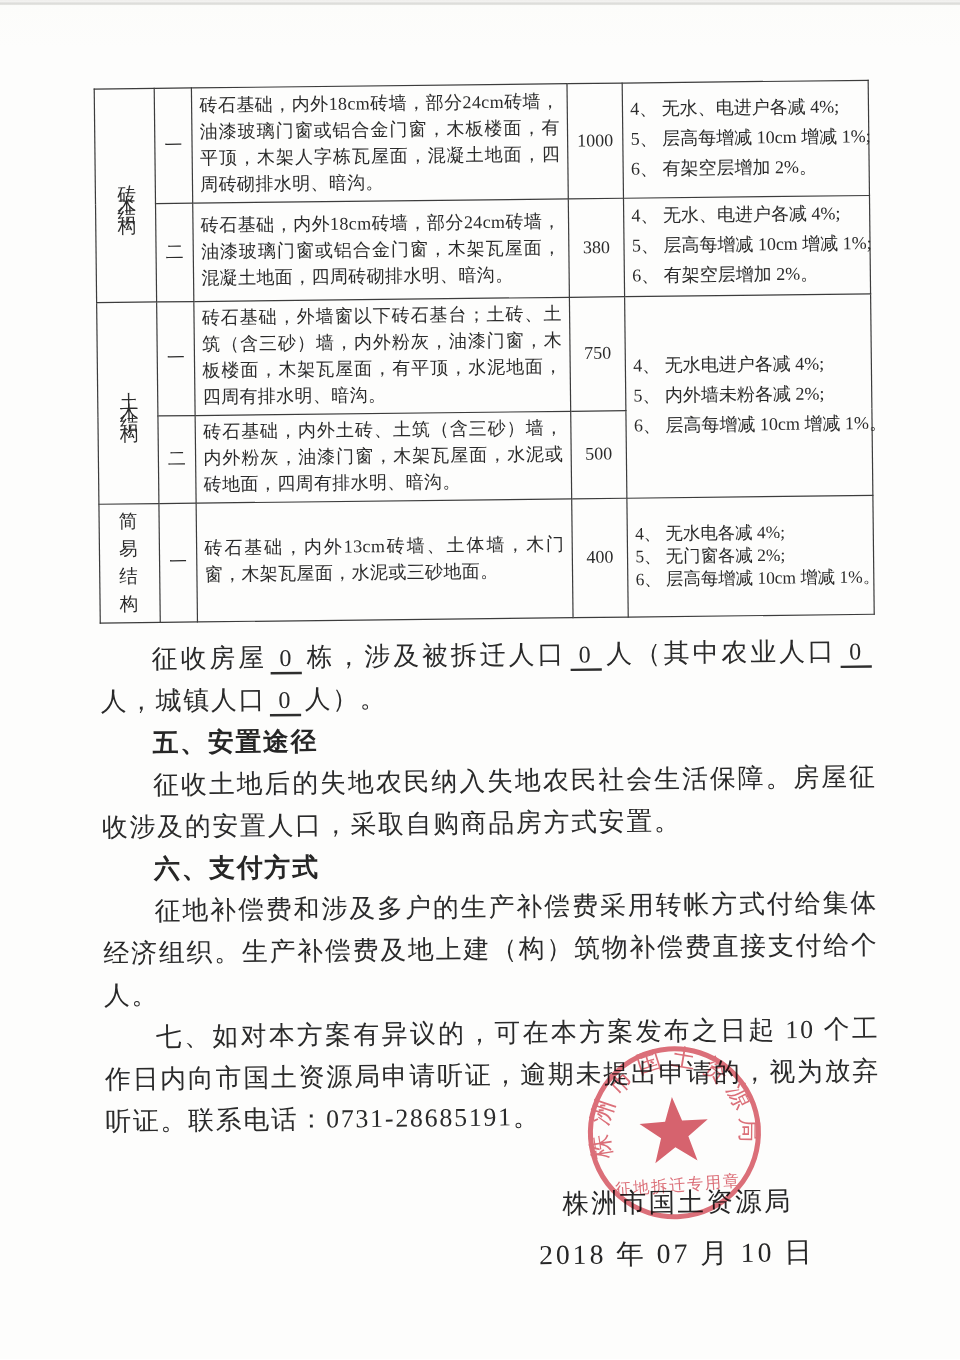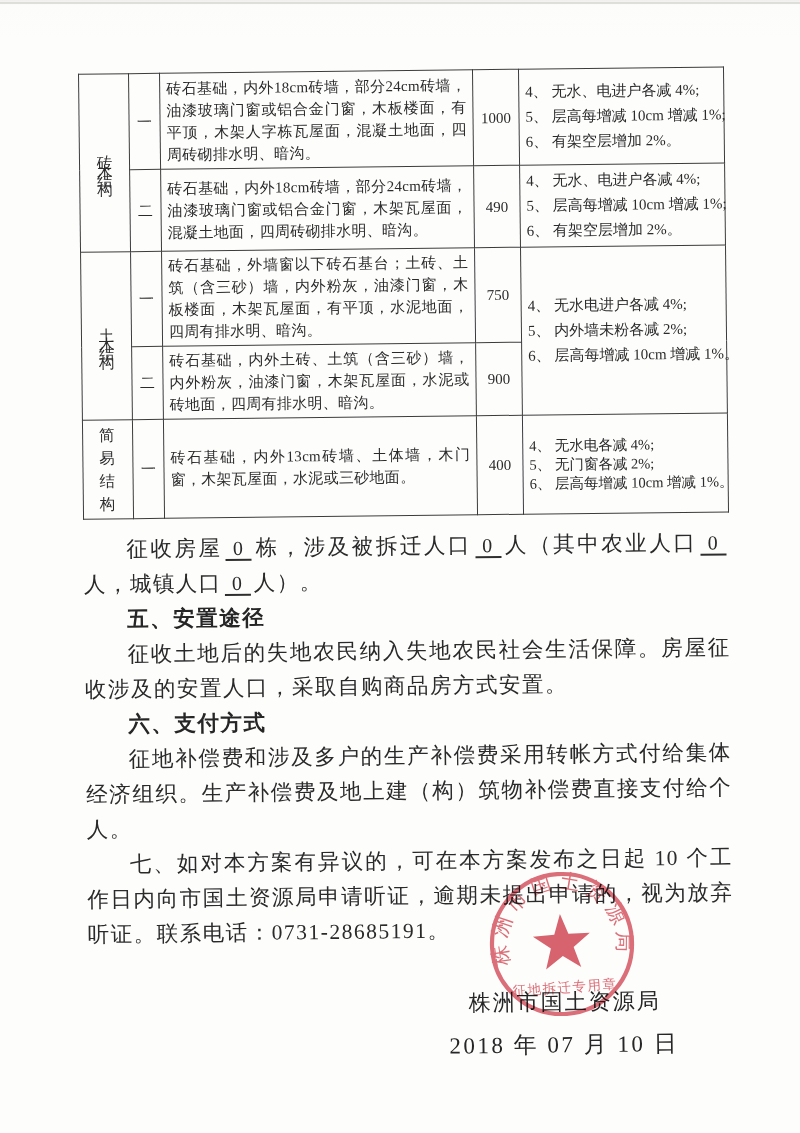--- a/index.html
+++ b/index.html
@@ -84,21 +84,21 @@
           <td class="price-cell">1000</td>
           <td class="notes-cell">
             <div class="note-line">4、 无水、电进户各减 4%;</div>
             <div class="note-line">5、 层高每增减 10cm 增减 1%;</div>
             <div class="note-line">6、 有架空层增加 2%。</div>
           </td>
         </tr>
         <tr style="height:68px">
           <td class="grade-cell">二</td>
           <td class="desc-cell">砖石基础，内外18cm砖墙，部分24cm砖墙，油漆玻璃门窗或铝合金门窗，木架瓦屋面，混凝土地面，四周砖砌排水明、暗沟。</td>
-          <td class="price-cell">490</td>
+          <td class="price-cell">380</td>
           <td class="notes-cell">
             <div class="note-line">4、 无水、电进户各减 4%;</div>
             <div class="note-line">5、 层高每增减 10cm 增减 1%;</div>
             <div class="note-line">6、 有架空层增加 2%。</div>
           </td>
         </tr>
         <tr style="height:86px">
           <td class="struct-cell" rowspan="2">
             <span class="vert-label">土木结构</span>
           </td>
@@ -107,21 +107,21 @@
           <td class="price-cell">750</td>
           <td class="notes-cell" rowspan="2">
             <div class="note-line">4、 无水电进户各减 4%;</div>
             <div class="note-line">5、 内外墙未粉各减 2%;</div>
             <div class="note-line">6、 层高每增减 10cm 增减 1%。</div>
           </td>
         </tr>
         <tr style="height:65px">
           <td class="grade-cell">二</td>
           <td class="desc-cell">砖石基础，内外土砖、土筑（含三砂）墙，内外粉灰，油漆门窗，木架瓦屋面，水泥或砖地面，四周有排水明、暗沟。</td>
-          <td class="price-cell">900</td>
+          <td class="price-cell">500</td>
         </tr>
         <tr style="height:58px">
           <td class="struct-cell">
             <span class="wrap-label">简易结构</span>
           </td>
           <td class="grade-cell">一</td>
           <td class="desc-cell">砖石基础，内外13cm砖墙、土体墙，木门窗，木架瓦屋面，水泥或三砂地面。</td>
           <td class="price-cell">400</td>
           <td class="notes-cell tight">
             <div class="note-line">4、 无水电各减 4%;</div>

